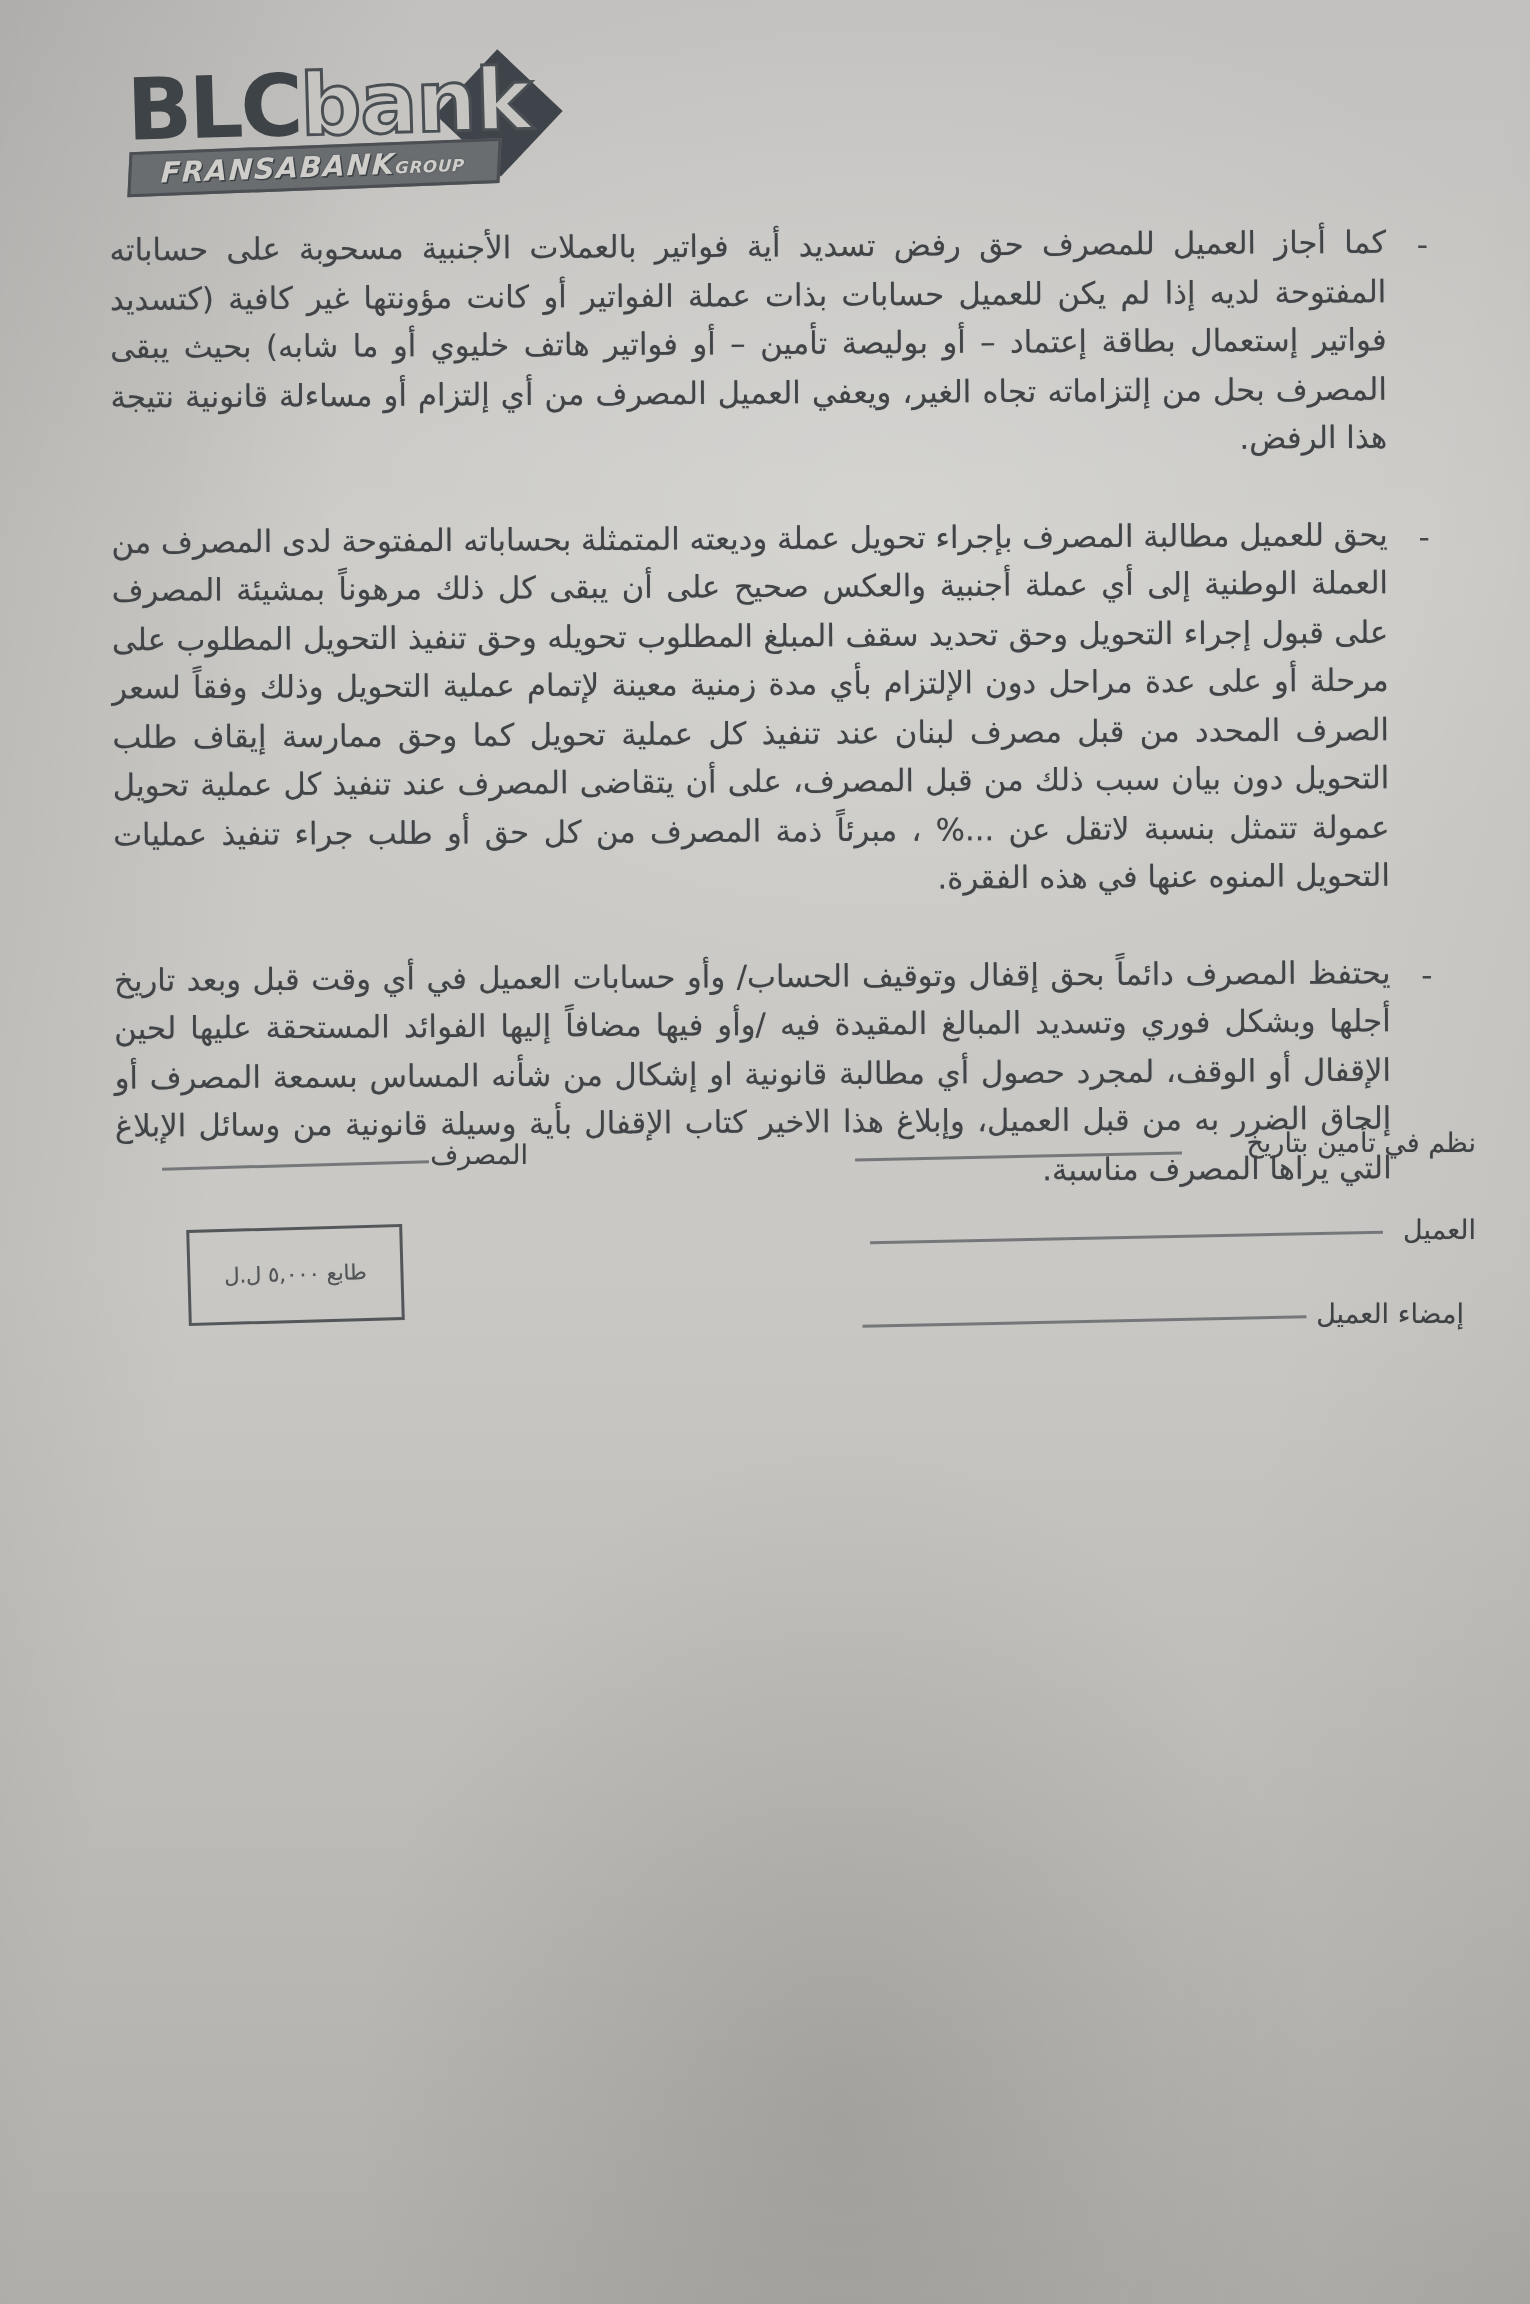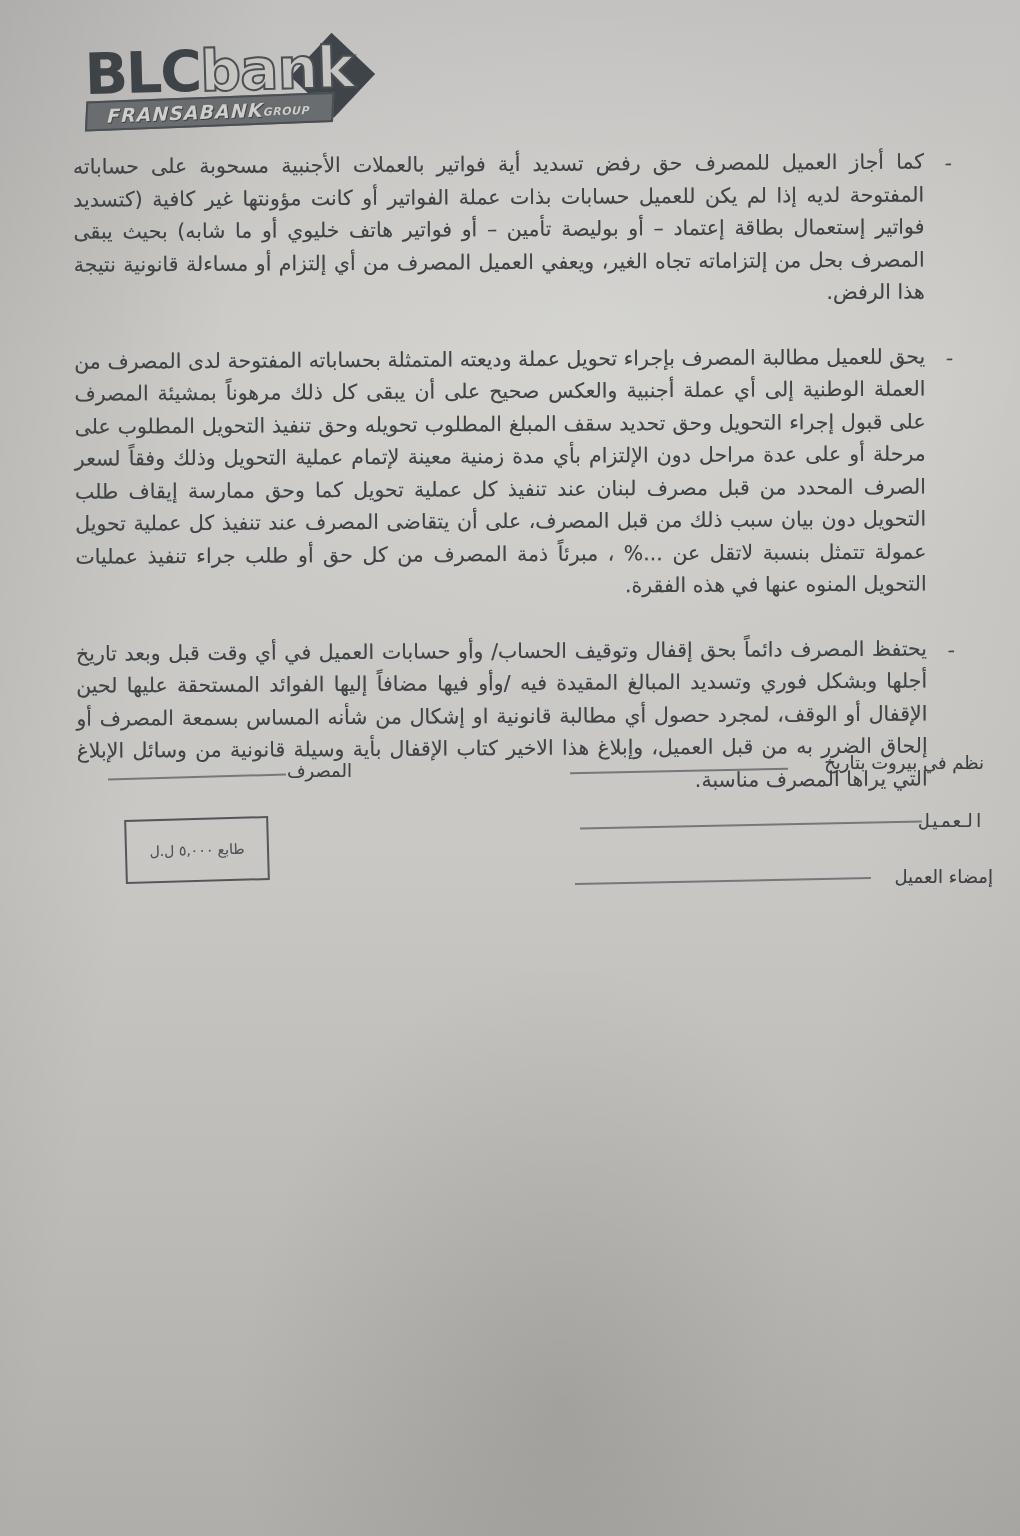--- a/index.html
+++ b/index.html
@@ -53,23 +53,23 @@
     text-shadow:0 0 0.6px rgba(65,68,71,0.45);
   }
   
   .sig{position:absolute;left:0;top:0;width:1020px;height:1536px;direction:rtl;color:#3f4245;}
   .siglabel{position:absolute;font-size:18px;white-space:nowrap;text-shadow:0 0 0.6px rgba(65,68,71,0.4);}
   .sline{position:absolute;border-bottom:2px solid #76777a;transform:rotate(-1.2deg);}
   .lbl-date{right:36px;top:752px;}
   .ln-date{left:570px;top:770px;width:218px;}
   .lbl-bank{right:668px;top:760px;}
   .ln-bank{left:108px;top:776px;width:178px;transform:rotate(-1.6deg);}
-  .lbl-client{right:36px;top:810px;font-family:Liberation Mono, monospace;}
+  .lbl-client{right:36px;top:810px;}
   .ln-client{left:580px;top:824px;width:342px;}
-  .lbl-sig{right:27px;top:866px;}
+  .lbl-sig{right:44px;top:866px;}
   .ln-sig{left:575px;top:880px;width:296px;}
   .stamp{
     position:absolute;left:125px;top:818px;width:140px;height:60px;
     border:2px solid #54575a;
     transform:rotate(-1.6deg);
     display:flex;align-items:center;justify-content:center;
     direction:rtl;
   }
   .stamp span{font-size:14px;color:#515457;white-space:nowrap;text-shadow:0 0 0.5px rgba(80,84,87,0.5);}
 </style>
@@ -96,21 +96,21 @@
       <span class="marker">-</span>
       <p class="ctext">يحق للعميل مطالبة المصرف بإجراء تحويل عملة وديعته المتمثلة بحساباته المفتوحة لدى المصرف من العملة الوطنية إلى أي عملة أجنبية والعكس صحيح على أن يبقى كل ذلك مرهوناً بمشيئة المصرف على قبول إجراء التحويل وحق تحديد سقف المبلغ المطلوب تحويله وحق تنفيذ التحويل المطلوب على مرحلة أو على عدة مراحل دون الإلتزام بأي مدة زمنية معينة لإتمام عملية التحويل وذلك وفقاً لسعر الصرف المحدد من قبل مصرف لبنان عند تنفيذ كل عملية تحويل كما وحق ممارسة إيقاف طلب التحويل دون بيان سبب ذلك من قبل المصرف، على أن يتقاضى المصرف عند تنفيذ كل عملية تحويل عمولة تتمثل بنسبة لاتقل عن ...% ، مبرئاً ذمة المصرف من كل حق أو طلب جراء تنفيذ عمليات التحويل المنوه عنها في هذه الفقرة.</p>
     </div>
     <div class="clause">
       <span class="marker">-</span>
       <p class="ctext">يحتفظ المصرف دائماً بحق إقفال وتوقيف الحساب/ وأو حسابات العميل في أي وقت قبل وبعد تاريخ أجلها وبشكل فوري وتسديد المبالغ المقيدة فيه /وأو فيها مضافاً إليها الفوائد المستحقة عليها لحين الإقفال أو الوقف، لمجرد حصول أي مطالبة قانونية او إشكال من شأنه المساس بسمعة المصرف أو إلحاق الضرر به من قبل العميل، وإبلاغ هذا الاخير كتاب الإقفال بأية وسيلة قانونية من وسائل الإبلاغ التي يراها المصرف مناسبة.</p>
     </div>
   </div>
 
   <div class="sig">
-    <span class="siglabel lbl-date">نظم في بيروت بتاريخ</span>
+    <span class="siglabel lbl-date">نظم في تأمين بتاريخ</span>
     <span class="sline ln-date"></span>
 
     <span class="siglabel lbl-bank">المصرف</span>
     <span class="sline ln-bank"></span>
 
     <span class="siglabel lbl-client">العميل</span>
     <span class="sline ln-client"></span>
 
     <span class="siglabel lbl-sig">إمضاء العميل</span>
     <span class="sline ln-sig"></span>

